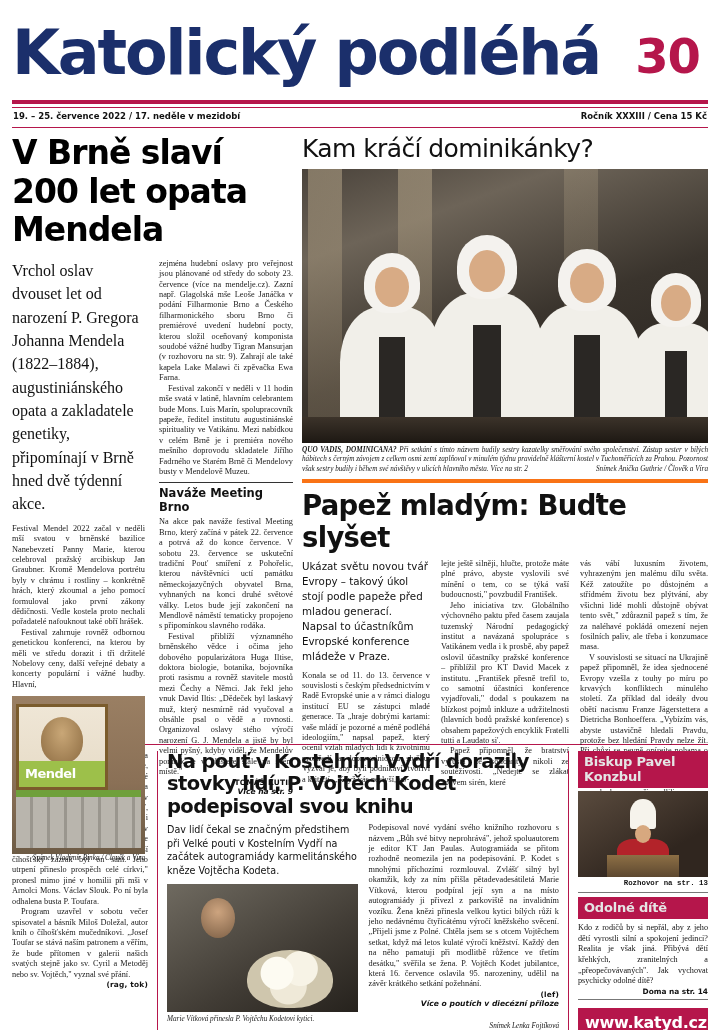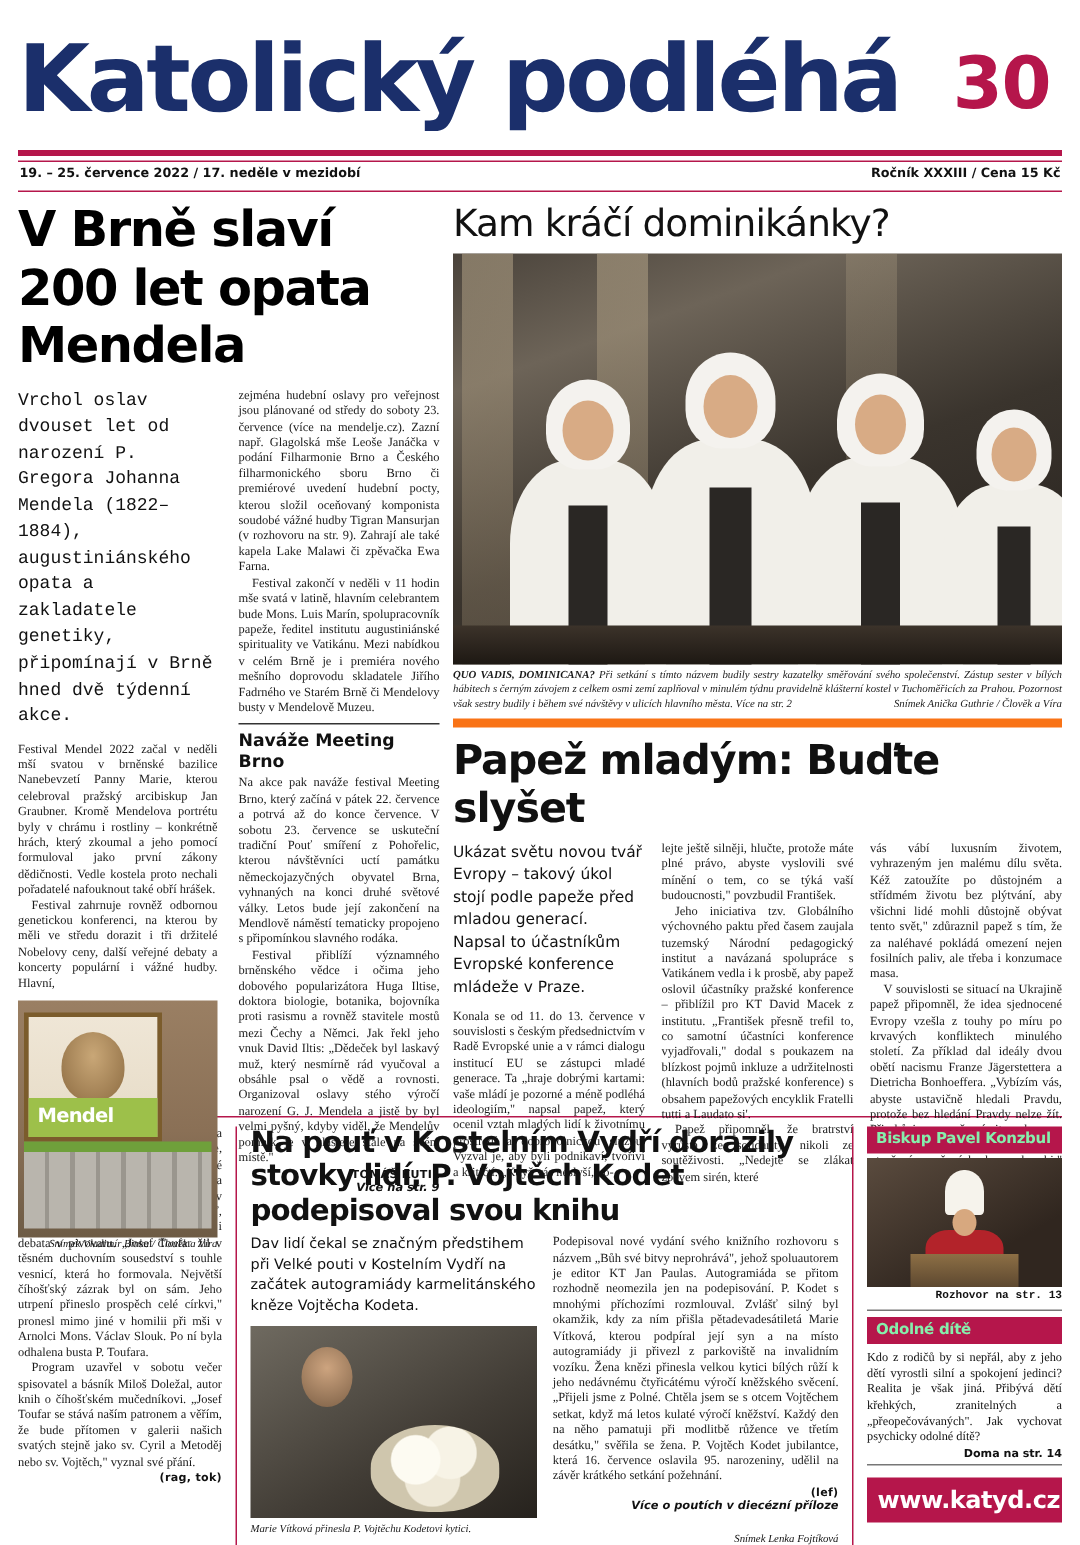--- a/index.html
+++ b/index.html
@@ -64,22 +64,22 @@
   .lead-head {
     font-family: "DejaVu Sans", sans-serif;
     font-weight: bold;
     font-size: 33px;
     line-height: 1.17;
     letter-spacing: -1px;
     color: #000;
     margin-bottom: 9px;
   }
   .lead-perex {
-    font-family: Liberation Mono, monospace;
-    font-size: 12px;
+    font-family: Liberation Serif, serif;
+    font-size: 16px;
     line-height: 1.46;
     width: 133px;
     color: #111;
   }
   .two-col-left { display: grid; grid-template-columns: 133px 134px; column-gap: 14px; }
   .bodytext {
     font-size: 8.3px;
     line-height: 1.255;
     text-align: justify;
     hyphens: auto;
@@ -196,21 +196,21 @@
     background: linear-gradient(#b4a488, #6d6150);
     opacity: .55;
   }
 
   
   .pope-head {
     font-family: "DejaVu Sans", sans-serif;
     font-weight: bold;
     font-size: 27.5px;
     letter-spacing: -.7px;
-    border-top: 6px solid #f97316;
+    border-top: 4px solid #f97316;
     padding-top: 6px;
     margin-top: 5px;
   }
   .pope-grid {
     display: grid; grid-template-columns: 1fr 1fr 1fr; column-gap: 11px;
     margin-top: 6px;
   }
   .pope-perex {
     font-family: "DejaVu Sans", sans-serif;
     font-size: 10.3px;
@@ -263,24 +263,24 @@
                 radial-gradient(circle at 48% 62%, #efe9d8 0 18px, transparent 19px),
                 #cfc6ad;
   }
   .priest-head {
     position: absolute; left: 18%; top: 14px; width: 34px; height: 40px;
     border-radius: 50%; background: radial-gradient(circle at 50% 35%, #cda47f, #7d6046);
   }
 
   
   .sb-title {
-    background: #b5164b; color: #86efac;
-    font-family: "DejaVu Sans", sans-serif;
-    font-weight: bold;
-    font-size: 10px;
+    background: #b5164b; color: #e5e5e5;
+    font-family: "DejaVu Sans", sans-serif;
+    font-weight: bold;
+    font-size: 13px;
     padding: 3px 6px 4px 6px;
     letter-spacing: -.2px;
   }
   .sb-photo {
     width: 100%; height: 86px; margin-top: 3px; position: relative; overflow: hidden;
     background: linear-gradient(150deg, #5a4b3e, #30261f 70%);
   }
   .bishop-mitre {
     position: absolute; left: 50%; top: 8px; transform: translateX(-50%);
     width: 26px; height: 30px; background: #f6f3ec;

